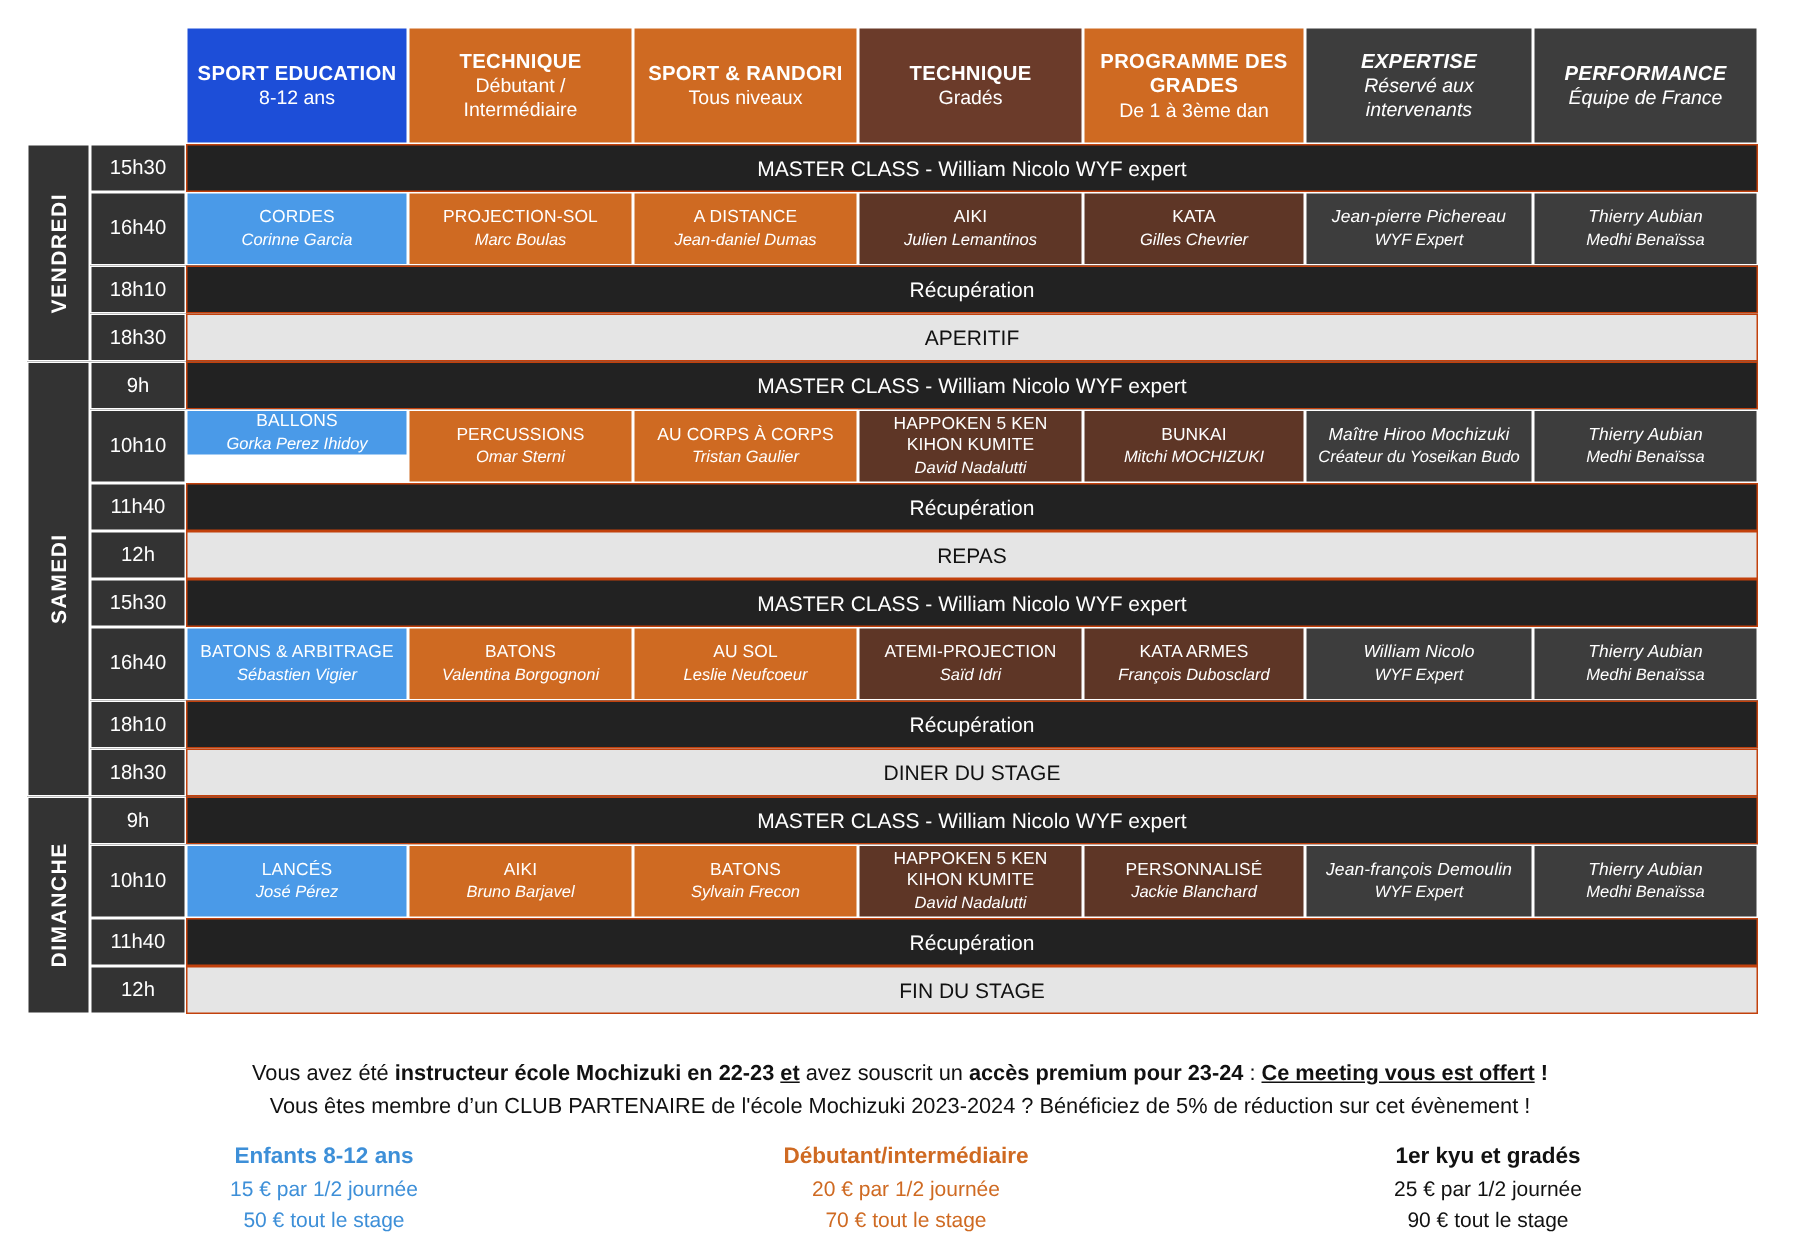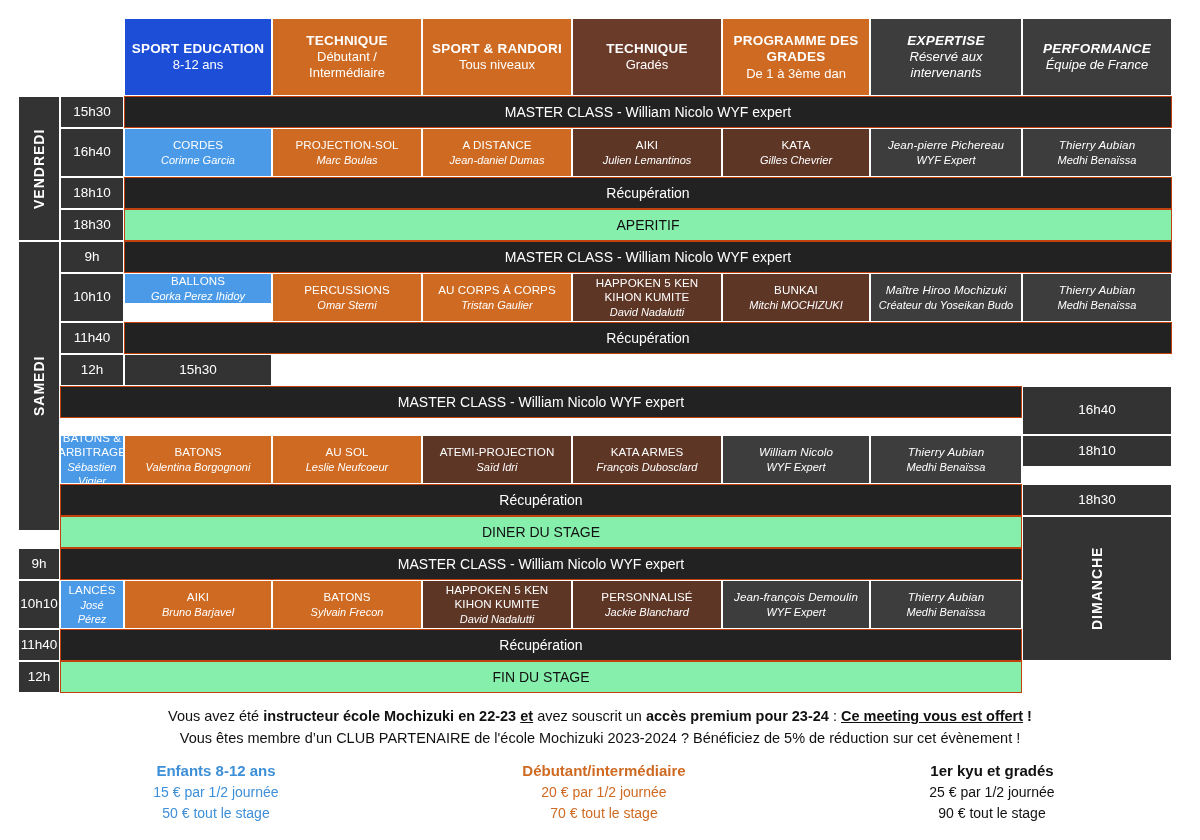--- a/index.html
+++ b/index.html
@@ -59,21 +59,21 @@
   .act.gray{background:#3d3d3d;color:#ffffff;}
   .act.gray .n{font-style:italic;}
 
   
   .band{
     box-sizing:border-box;
     display:flex;align-items:center;justify-content:center;
     font-size:14px;border:1px solid #c2410c;
   }
   .band.dark{background:#222222;color:#ffffff;}
-  .band.light{background:#86efac;color:#111111;}
+  .band.light{background:#e5e5e5;color:#111111;}
 
   
   .notes{
     position:absolute;left:0;top:705px;width:1200px;text-align:center;
     font-size:14.5px;color:#111111;line-height:1.55;
   }
 
   .prices{
     position:absolute;left:22px;top:762px;width:1164px;
     display:grid;grid-template-columns:1fr 1fr 1fr;text-align:center;
@@ -183,20 +183,21 @@
         <div class="n">Maître Hiroo Mochizuki</div>
         <div class="p">Créateur du Yoseikan Budo</div>
       </div>
       <div class="cell act gray" style="height:49px">
         <div class="n">Thierry Aubian</div>
         <div class="p">Medhi Benaïssa</div>
       </div>
       <div class="cell time" style="height:32px">11h40</div>
       <div class="band dark" style="grid-column:span 7;height:32px">Récupération</div>
       <div class="cell time" style="height:32px">12h</div>
+      <div class="band light" style="grid-column:span 7;height:32px">REPAS</div>
       <div class="cell time" style="height:32px">15h30</div>
       <div class="band dark" style="grid-column:span 7;height:32px">MASTER CLASS - William Nicolo WYF expert</div>
       <div class="cell time" style="height:49px">16h40</div>
       <div class="cell act blue" style="height:49px">
         <div class="n">BATONS &amp; ARBITRAGE</div>
         <div class="p">Sébastien Vigier</div>
       </div>
       <div class="cell act orange" style="height:49px">
         <div class="n">BATONS</div>
         <div class="p">Valentina Borgognoni</div>

